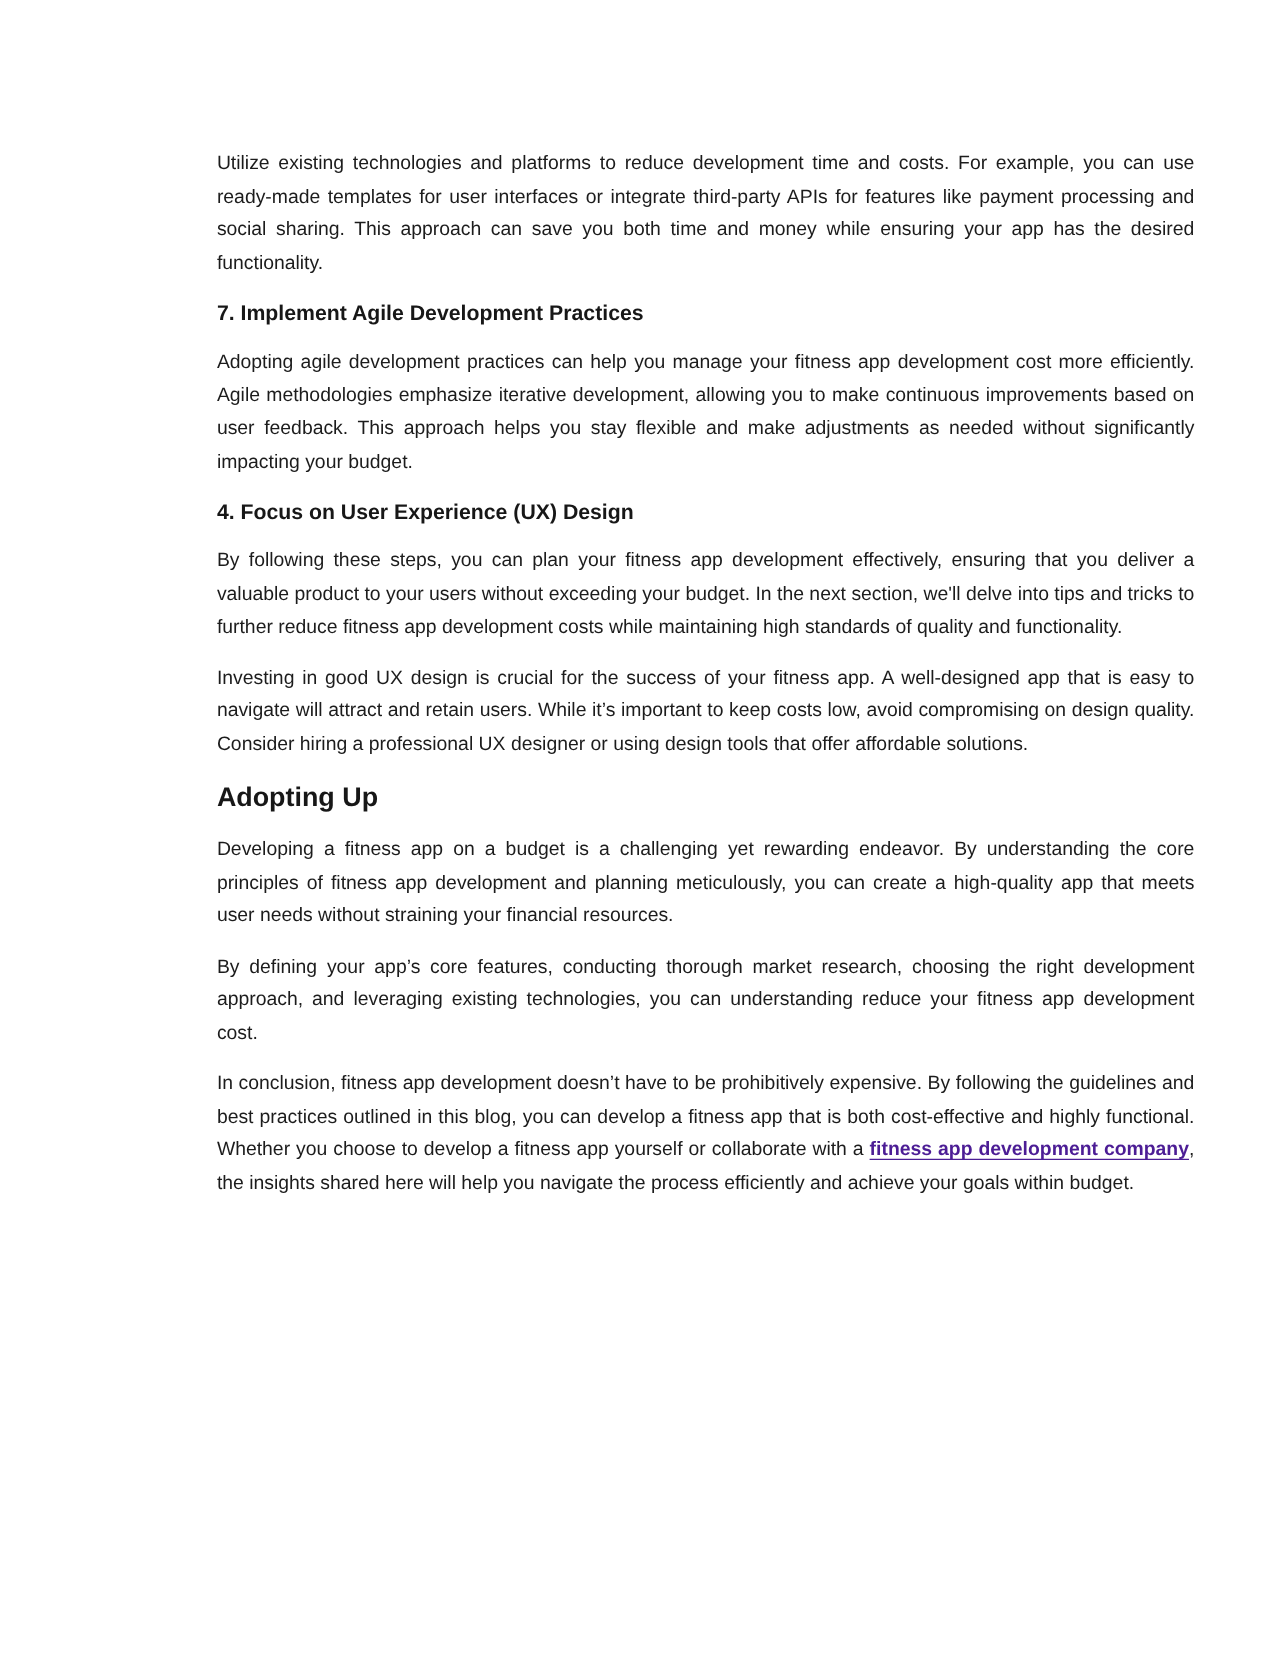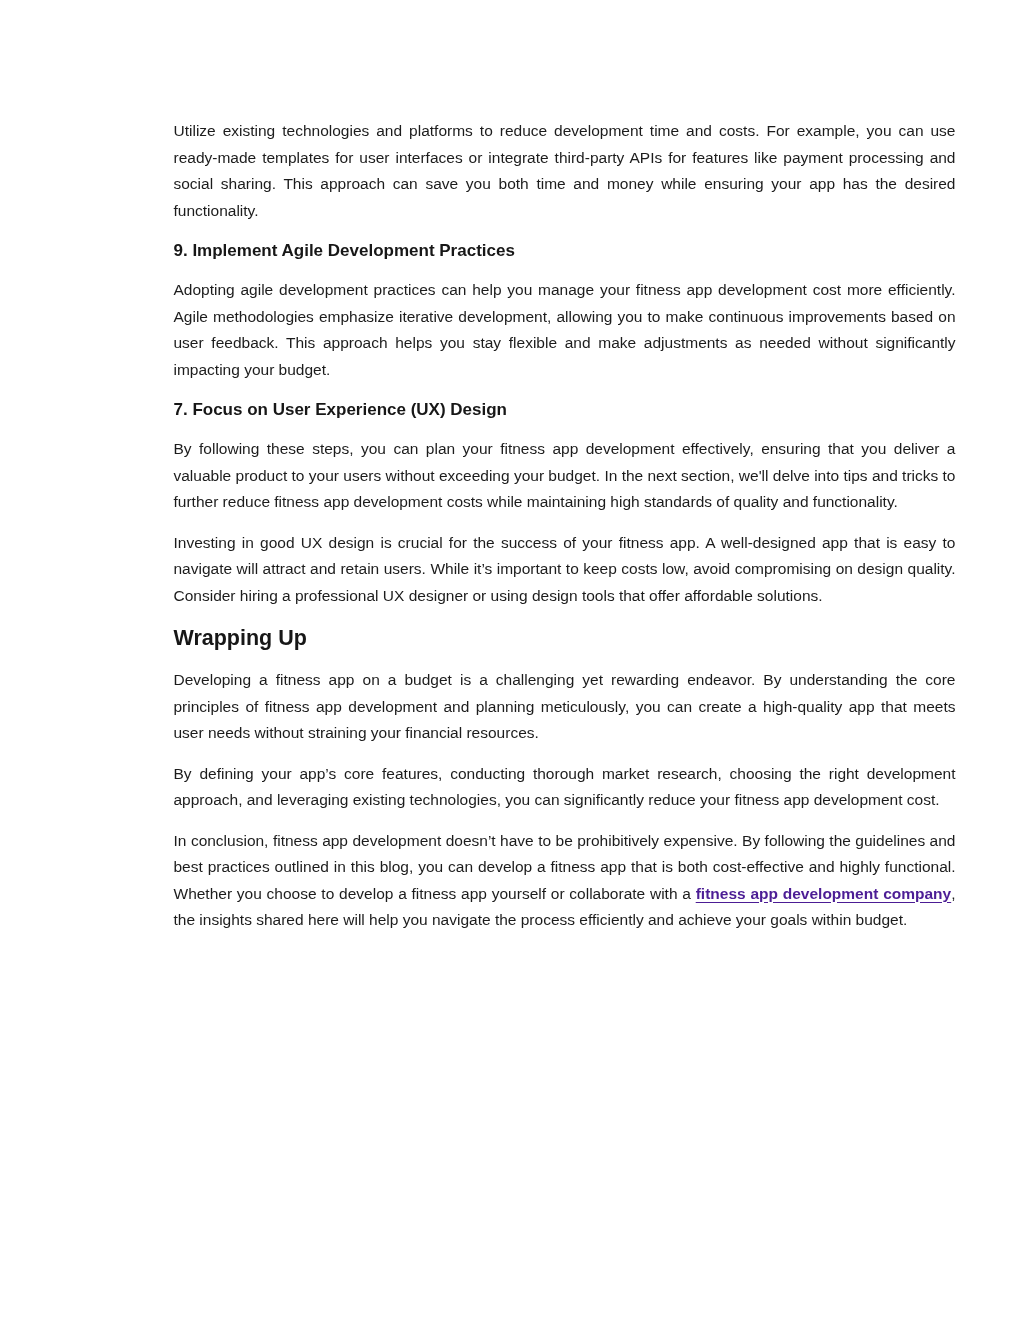--- a/index.html
+++ b/index.html
@@ -56,32 +56,32 @@
   }
 </style>
 </head>
 <body>
 
 <div class="page">
   <div class="content">
 
     <p class="para">Utilize existing technologies and platforms to reduce development time and costs. For example, you can use ready-made templates for user interfaces or integrate third-party APIs for features like payment processing and social sharing. This approach can save you both time and money while ensuring your app has the desired functionality.</p>
 
-    <h3 class="heading">9. Implement Agile Development Practices</h3>
+    <h3 class="heading">7. Implement Agile Development Practices</h3>
 
     <p class="para">Adopting agile development practices can help you manage your fitness app development cost more efficiently. Agile methodologies emphasize iterative development, allowing you to make continuous improvements based on user feedback. This approach helps you stay flexible and make adjustments as needed without significantly impacting your budget.</p>
 
-    <h3 class="heading">7. Focus on User Experience (UX) Design</h3>
+    <h3 class="heading">4. Focus on User Experience (UX) Design</h3>
 
     <p class="para">By following these steps, you can plan your fitness app development effectively, ensuring that you deliver a valuable product to your users without exceeding your budget. In the next section, we'll delve into tips and tricks to further reduce fitness app development costs while maintaining high standards of quality and functionality.</p>
 
     <p class="para">Investing in good UX design is crucial for the success of your fitness app. A well-designed app that is easy to navigate will attract and retain users. While it’s important to keep costs low, avoid compromising on design quality. Consider hiring a professional UX designer or using design tools that offer affordable solutions.</p>
 
-    <h2 class="heading-large">Wrapping Up</h2>
+    <h2 class="heading-large">Adopting Up</h2>
 
     <p class="para">Developing a fitness app on a budget is a challenging yet rewarding endeavor. By understanding the core principles of fitness app development and planning meticulously, you can create a high-quality app that meets user needs without straining your financial resources.</p>
 
-    <p class="para">By defining your app’s core features, conducting thorough market research, choosing the right development approach, and leveraging existing technologies, you can significantly reduce your fitness app development cost.</p>
+    <p class="para">By defining your app’s core features, conducting thorough market research, choosing the right development approach, and leveraging existing technologies, you can understanding reduce your fitness app development cost.</p>
 
     <p class="para"><span>In conclusion, fitness app development doesn’t have to be prohibitively expensive. By following the guidelines and best practices outlined in this blog, you can develop a fitness app that is both cost-effective and highly functional. Whether you choose to develop a fitness app yourself or collaborate with a </span><a class="inline-link">fitness app development company</a><span>, the insights shared here will help you navigate the process efficiently and achieve your goals within budget.</span></p>
 
   </div>
 </div>
 
 </body></html>

